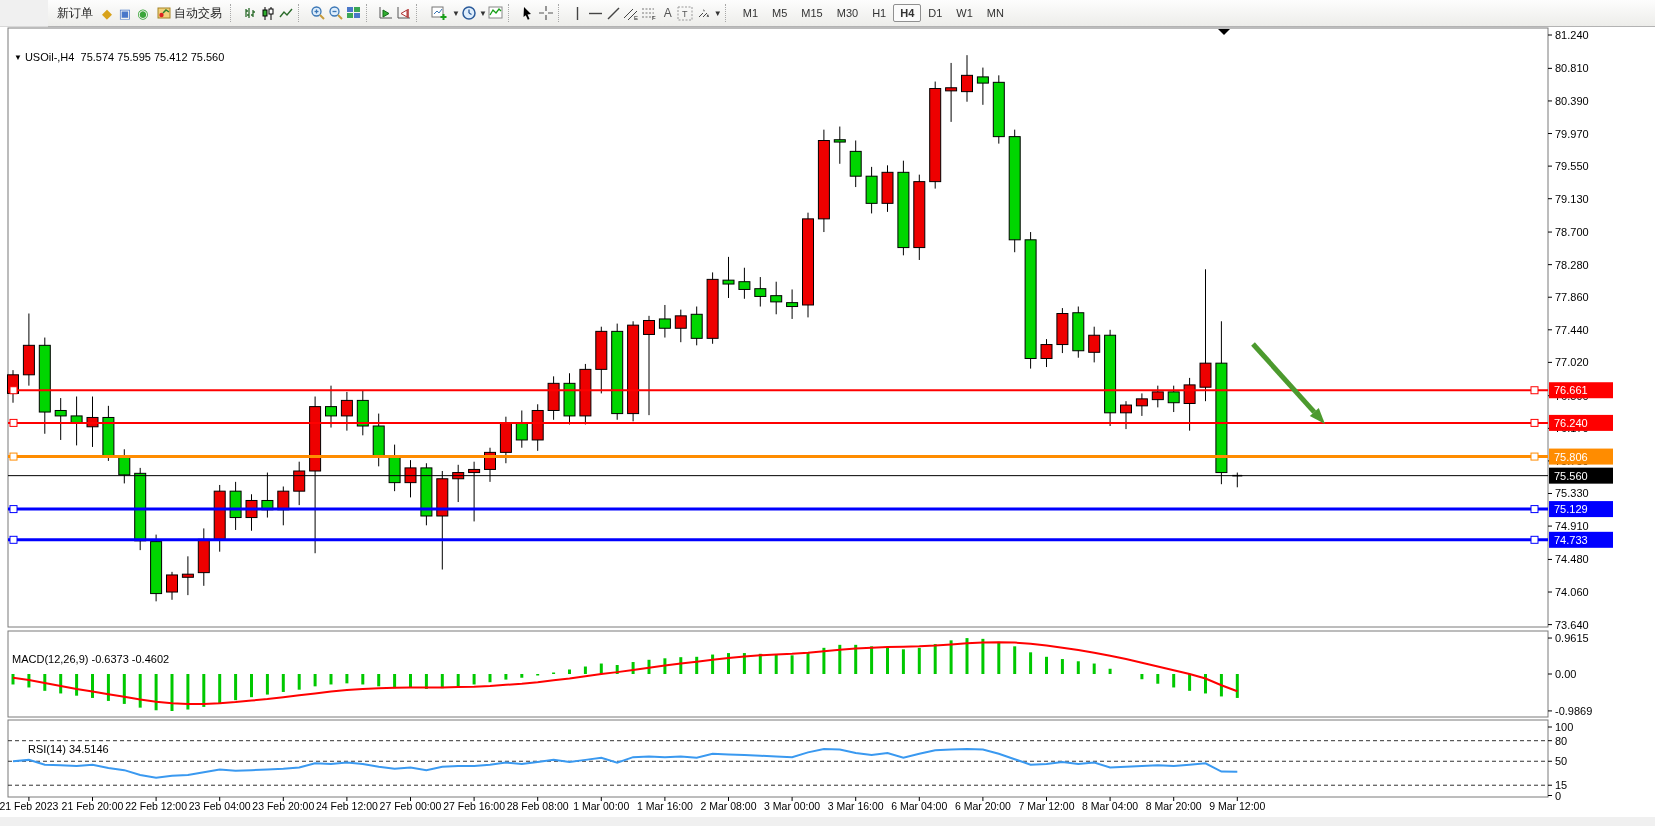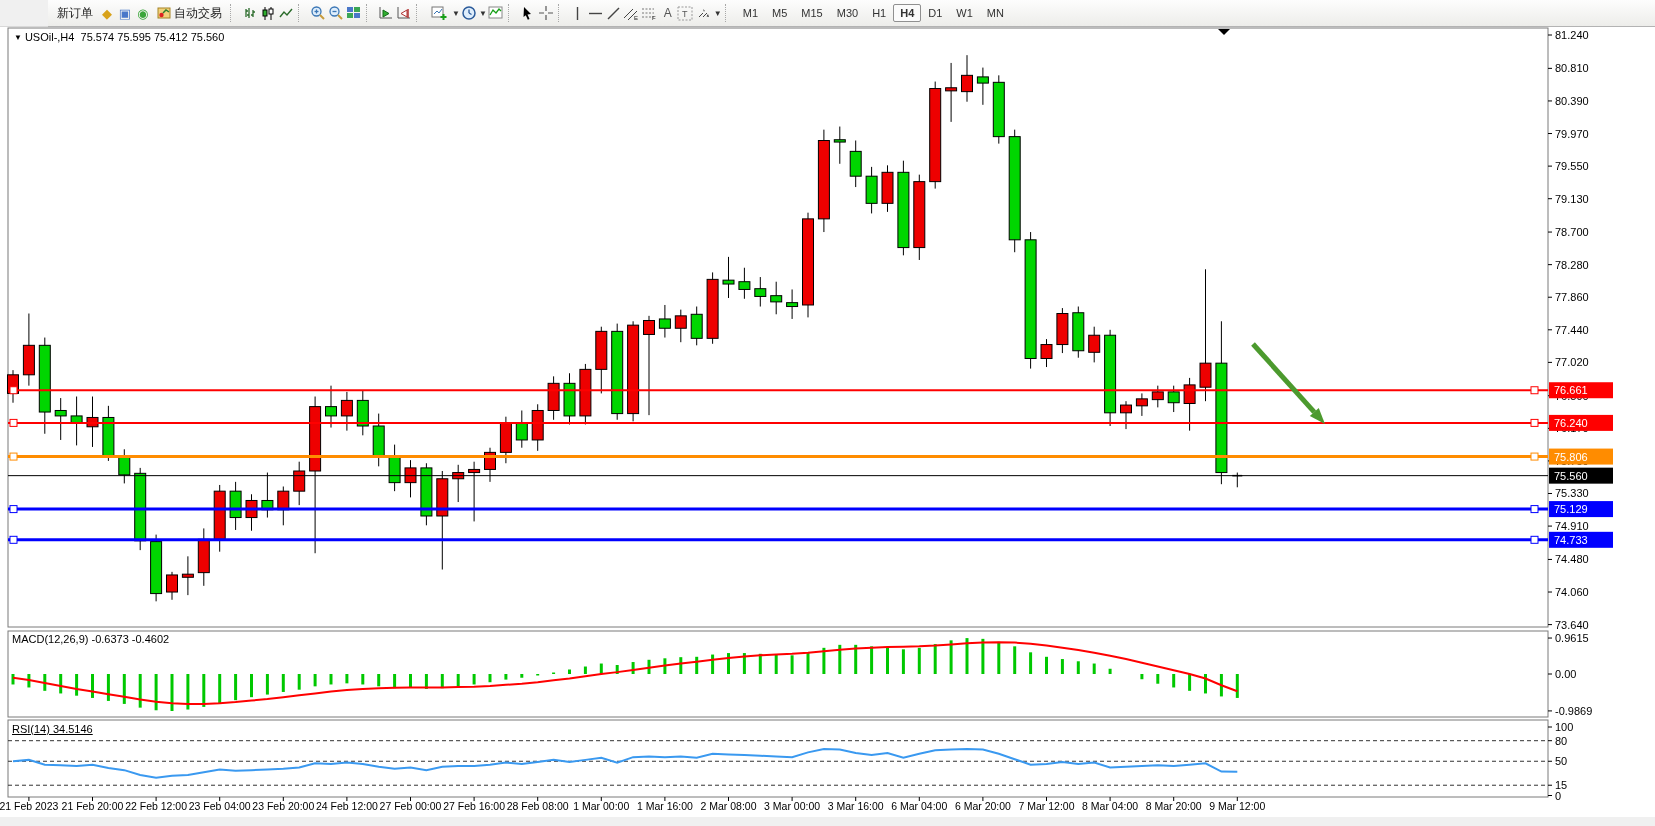--- a/index.html
+++ b/index.html
@@ -11,21 +11,21 @@
   .grip{width:7px;height:18px;border-left:1px dotted #a8a8a8;margin:0 3px;}
   .caret{font-size:8px;color:#333;margin-left:1px;}
   .tf{padding:2px 6px;font-size:11px;color:#333;border:1px solid transparent;border-radius:2px;}
   .tf.active{border:1px solid #909090;background:#fbfbfb;font-weight:bold;}
   .spacer{flex:1;}
   .badge{position:absolute;top:-4px;right:-5px;background:#e03c1e;color:#fff;font-size:9px;line-height:11px;min-width:11px;text-align:center;border-radius:7px;padding:0 2px;}
   .chaticon{position:relative;}
   
   .chart-window{position:absolute;top:26px;left:0;width:1655px;height:790px;background:#ffffff;border-top:1px solid #d8d8d8;}
   #plot{position:absolute;top:0;left:0;z-index:5;}
-  .overlay-label{position:absolute;font-size:11px;color:#000;z-index:10;white-space:nowrap;}
+  .overlay-label{position:absolute;font-size:11px;color:#000;z-index:10;white-space:nowrap;margin-top:20px;}
   .tri{font-size:8px;vertical-align:1px;margin-right:3px;color:#000;}
 </style>
 </head>
 <body>
 
 <div class="toolbar">
   <div class="tbtn">
     <span>新订单</span>
   </div>
   <span class="ic" style="color:#d8a21a;">◆</span>
@@ -209,21 +209,21 @@
       </svg>
     <span class="badge">1</span>
   </span>
 </div>
 
 <div class="chart-window">
   <div class="overlay-label" style="left:14px;top:4px;">
     <span class="tri">▼</span><span>USOil-,H4</span>&nbsp;&nbsp;<span>75.574 75.595 75.412 75.560</span>
   </div>
   <div class="overlay-label" style="left:12px;top:606px;text-align:center;">MACD(12,26,9) -0.6373 -0.4602</div>
-  <div class="overlay-label" style="left:12px;top:696px;text-decoration:underline;">RSI(14) 34.5146</div>
+  <div class="overlay-label" style="left:28px;top:696px;">RSI(14) 34.5146</div>
 </div>
 <svg id="plot" width="1655" height="826" style="position:absolute;top:0;left:0;z-index:6;">
     <rect x="8" y="28" width="1540" height="599" fill="#fff" stroke="#7b7b7b"></rect>
     <rect x="8" y="631" width="1540" height="86" fill="#fff" stroke="#7b7b7b"></rect>
     <rect x="8" y="720" width="1540" height="77" fill="#fff" stroke="#7b7b7b"></rect>
     <line x1="1548" y1="35" x2="1552" y2="35" stroke="#000"></line>
     <text x="1555" y="39" font-size="11" font-family="&quot;Liberation Sans&quot;,sans-serif" fill="#000">81.240</text>
     <line x1="1548" y1="68.35939999999943" x2="1552" y2="68.35939999999943" stroke="#000"></line>
     <text x="1555" y="72.35939999999943" font-size="11" font-family="&quot;Liberation Sans&quot;,sans-serif" fill="#000">80.810</text>
     <line x1="1548" y1="100.94299999999956" x2="1552" y2="100.94299999999956" stroke="#000"></line>

